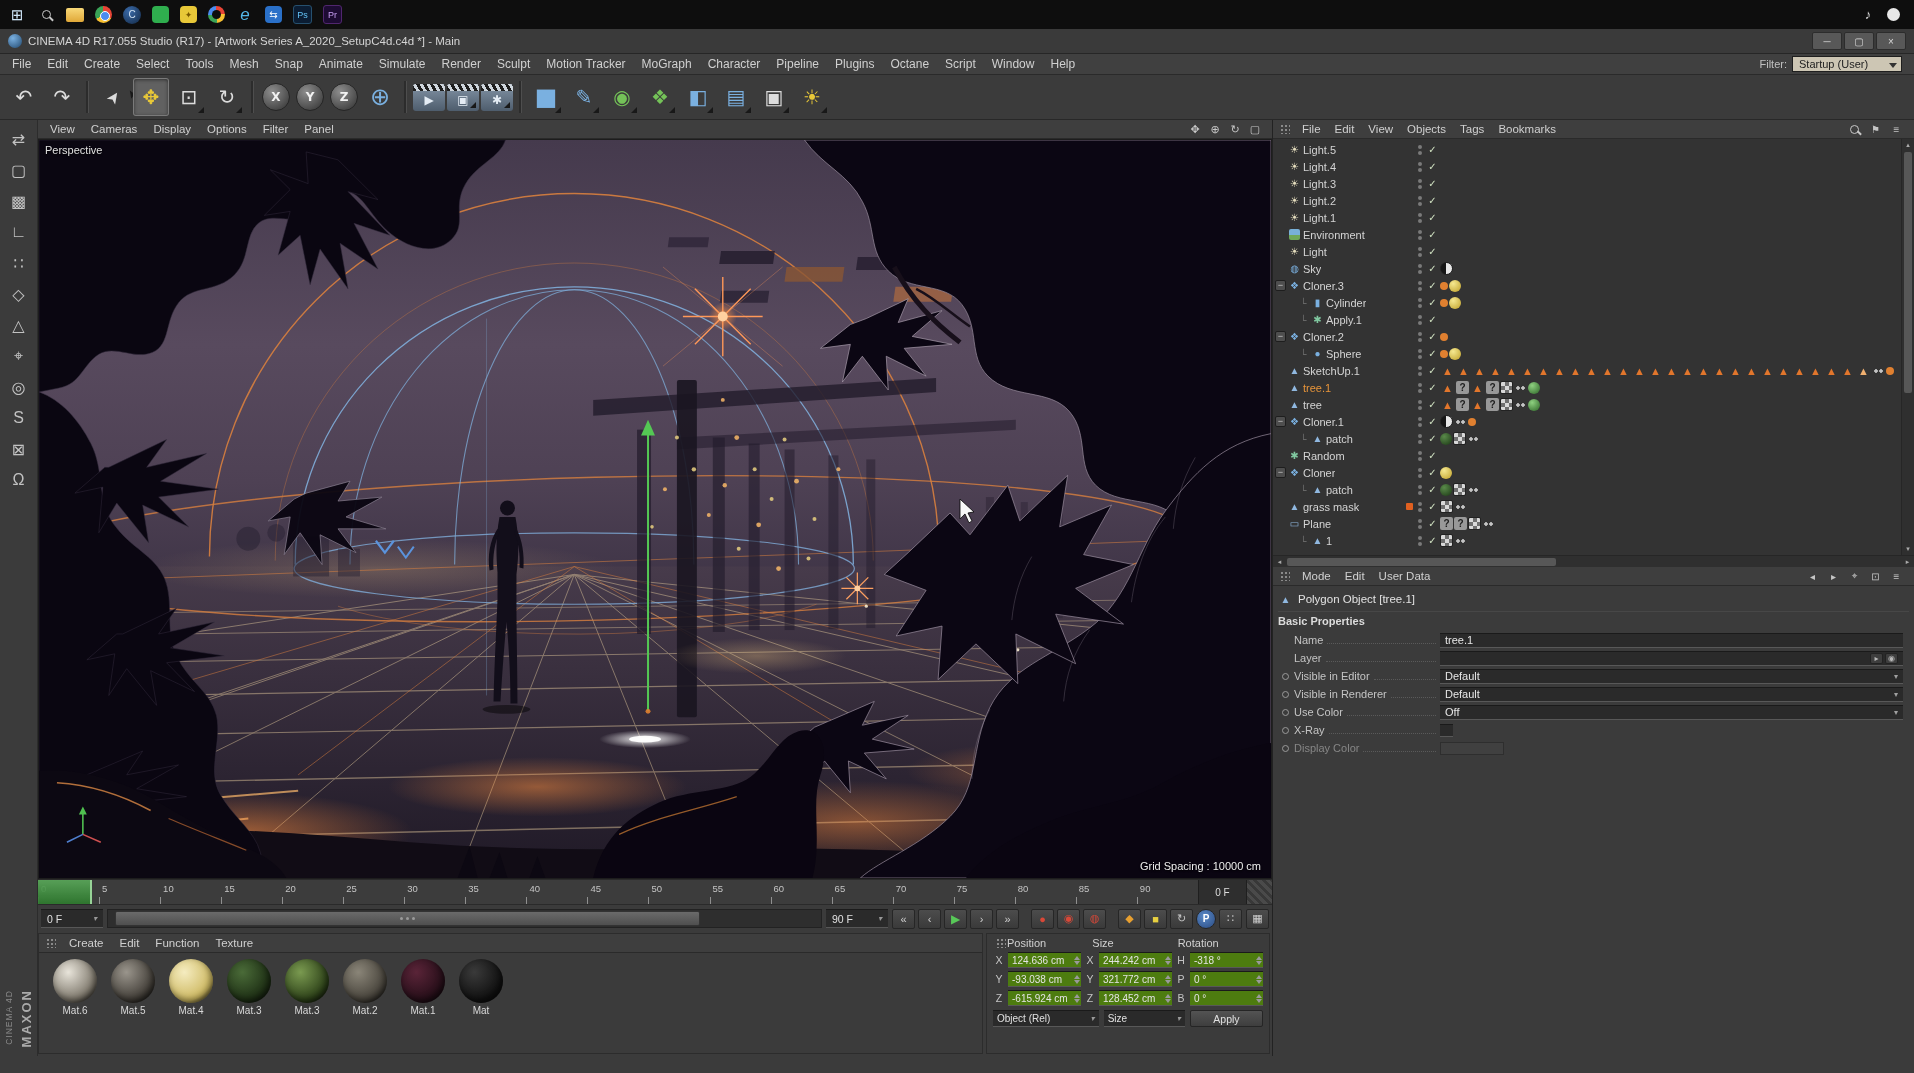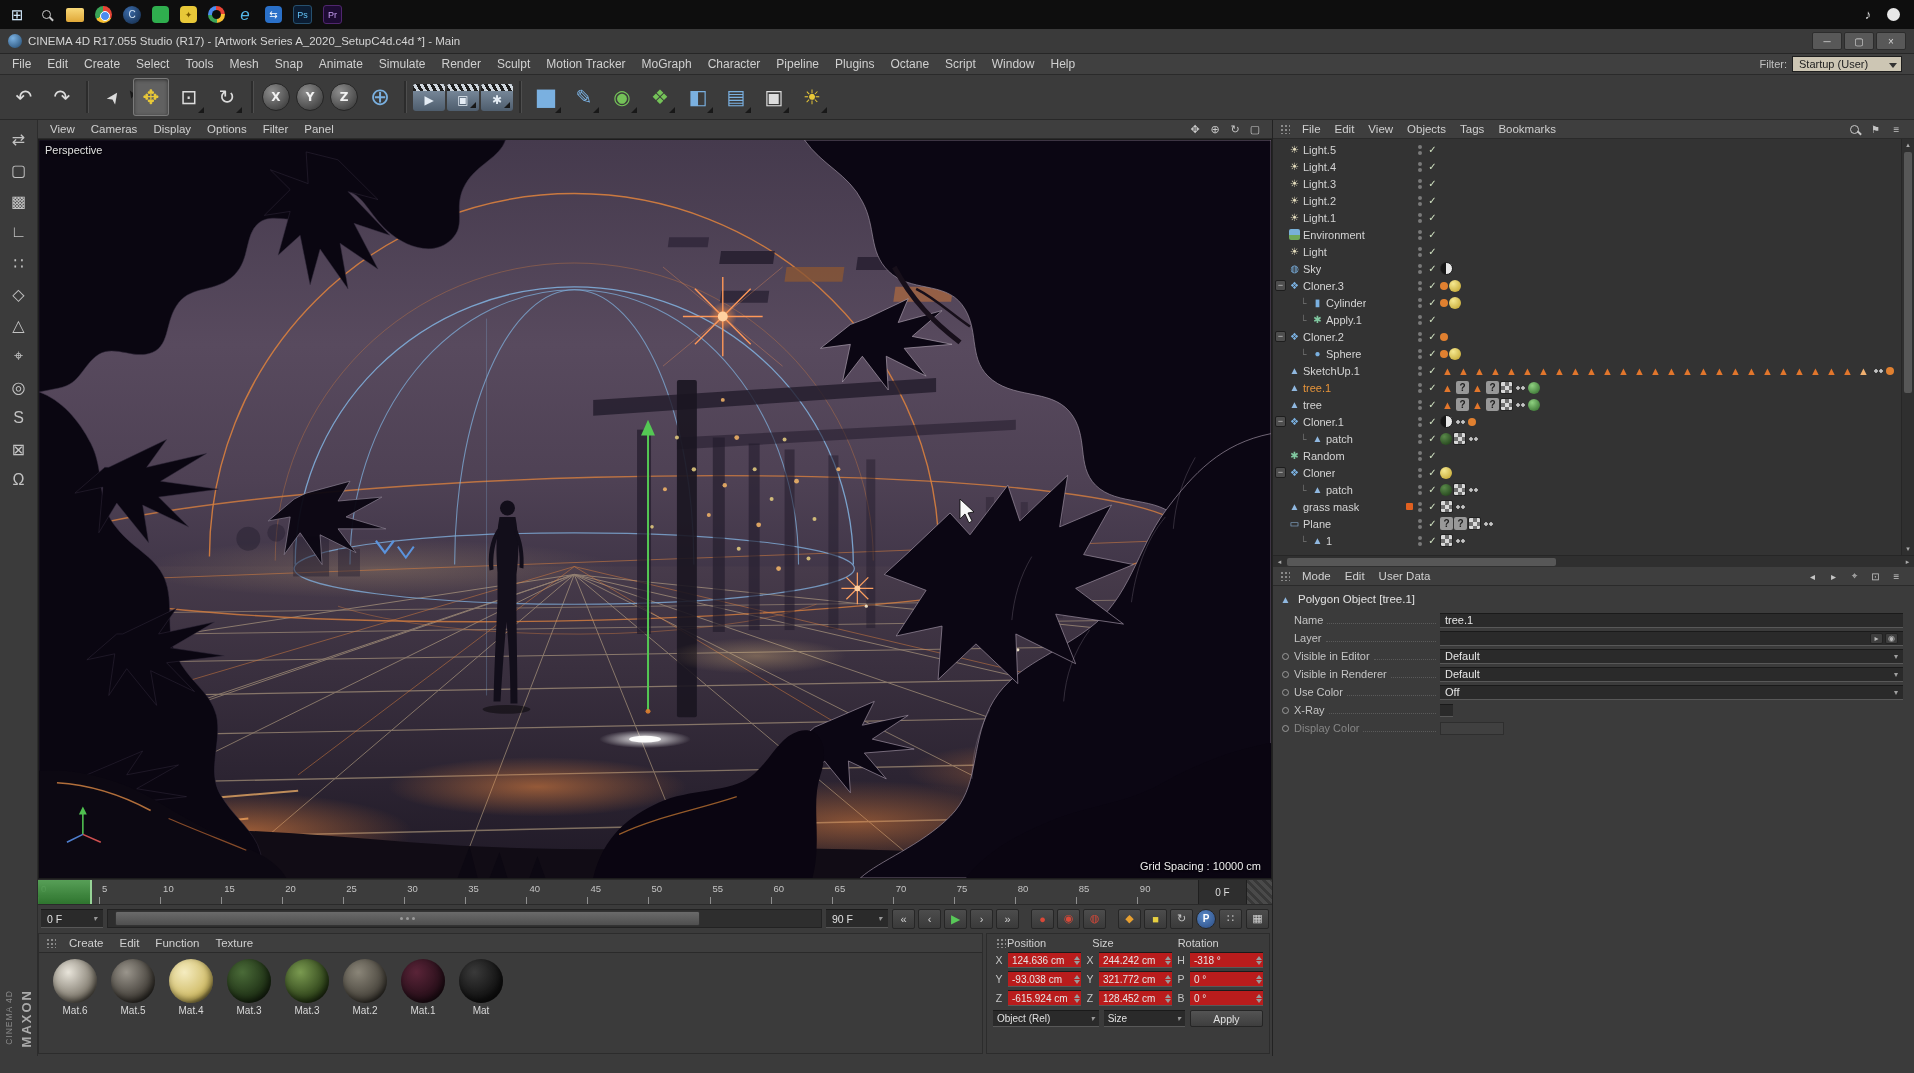--- a/index.html
+++ b/index.html
@@ -110,21 +110,21 @@
   .grip{width:10px;height:10px;background-image:radial-gradient(#8a8a8a 1px,transparent 1.2px);background-size:4px 4px;margin:0 3px;flex:none}
   .matlist{display:flex;gap:6px;padding:6px 10px;overflow:hidden}
   .mat{display:flex;flex-direction:column;align-items:center;gap:2px;width:52px;flex:none}
   .matball{width:44px;height:44px;border-radius:50%;background:radial-gradient(circle at 35% 30%,var(--c1),var(--c2) 68%,#0a0a0a 100%);box-shadow:inset -2px -3px 6px rgba(0,0,0,.5)}
   .matlabel{font-size:10px;color:#d8d8d8}
 
   .coords{background:#3b3b3b;border:1px solid #2c2c2c;padding:3px 6px;display:flex;flex-direction:column;gap:3px}
   .cheadrow{display:grid;grid-template-columns:14px 1fr 1fr 1fr;align-items:center;font-size:11px;color:#d0d0d0}
   .crow{display:grid;grid-template-columns:12px 1fr 12px 1fr 12px 1fr;gap:3px;align-items:center}
   .claxis{font-size:10.5px;color:#c4c4c4;text-align:center}
-  .cfld{display:flex;align-items:center;background:#b91c1c;border-top:1px solid #1a1a1a;border-bottom:1px solid #585858;height:16px;font-size:10px;color:#e4e4e4;padding:0 1px 0 4px;min-width:0}
+  .cfld{display:flex;align-items:center;background:#4d7c0f;border-top:1px solid #1a1a1a;border-bottom:1px solid #585858;height:16px;font-size:10px;color:#e4e4e4;padding:0 1px 0 4px;min-width:0}
   .cval{flex:1;white-space:nowrap;overflow:hidden}
   .stepper{display:flex;flex-direction:column;gap:1px;flex:none;margin-left:1px}
   .stepper i{width:0;height:0;border-left:3.5px solid transparent;border-right:3.5px solid transparent;display:block}
   .stp-up{border-bottom:4px solid #9a9a9a}
   .stp-dn{border-top:4px solid #9a9a9a}
   .cbot{display:grid;grid-template-columns:1.3fr 1fr .9fr;gap:5px;margin-top:1px}
   .csel{background:#2a2a2a;border-top:1px solid #1a1a1a;border-bottom:1px solid #585858;height:17px;display:flex;align-items:center;font-size:10px;color:#e0e0e0;padding:0 4px;gap:3px}
   .csel .dd{margin-left:auto;font-size:8px;color:#999}
   .applybtn{background:linear-gradient(#535353,#3e3e3e);border:1px solid #252525;border-radius:2px;color:#e0e0e0;font-size:10.5px;height:17px;display:flex;align-items:center;justify-content:center}
 
@@ -1431,20 +1431,21 @@
             <button class="pic">⊡</button>
             <button class="pic">≡</button>
           </div>
       </div>
 
       <div class="attrs">
         <div class="atitle">
           <span class="oi oi-poly">▲</span>
           <span>Polygon Object [tree.1]</span>
         </div>
+        <div class="asection">Basic Properties</div>
         <div style="display:flex;flex-direction:column">
 
             <div class="arow">
 
               <span class="acircsp"></span>
               <span class="alab">
                 <span>Name</span>
                 <span class="lead"></span>
               </span>
               <span class="actl">tree.1</span>

